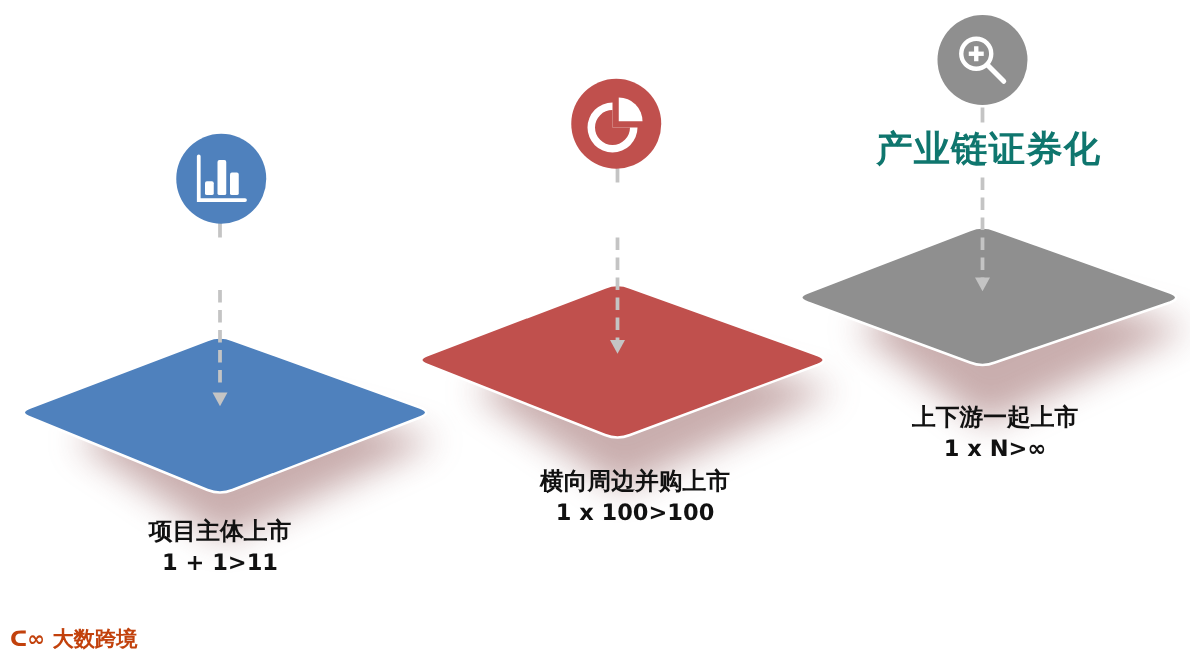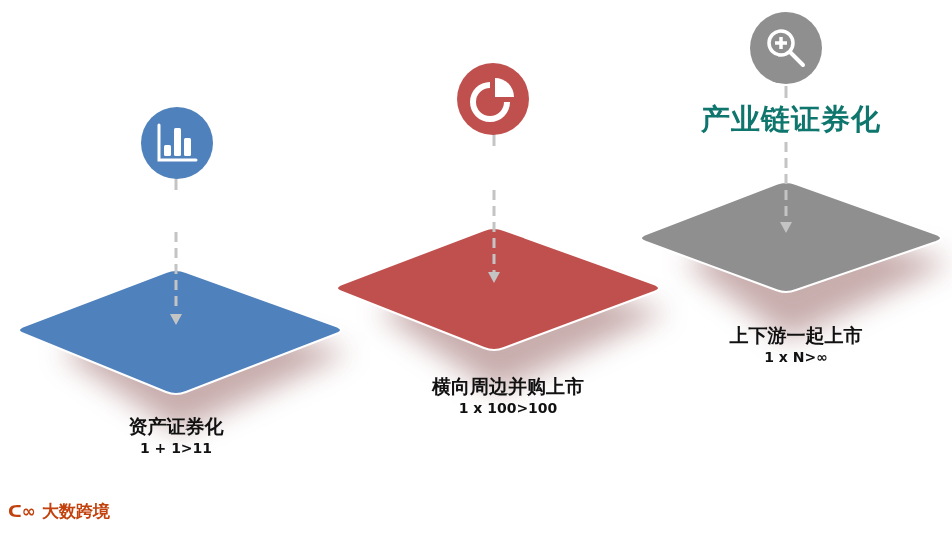--- a/index.html
+++ b/index.html
@@ -11,22 +11,22 @@
   .stage { position: absolute; left: 0; top: 0; width: 952px; height: 533px; }
   .abs { position: absolute; }
   .title {
     position: absolute; font-weight: bold; font-size: 29px; color: #0f766e;
     white-space: nowrap; transform: translateX(-50%); letter-spacing: 1px;
   }
   .caption {
     position: absolute; font-weight: bold; color: #111; text-align: center;
     transform: translateX(-50%); white-space: nowrap; line-height: 1.3;
   }
-  .caption .l1 { font-size: 19px; display: block; }
-  .caption .l2 { font-size: 14px; display: block; }
+  .caption .l1 { font-size: 19px; display: block; font-family: Liberation Mono, monospace; }
+  .caption .l2 { font-size: 18px; display: block; }
   .watermark {
     position: absolute; left: 8px; top: 500px; font-size: 17px; color: #c2410c;
     font-weight: bold; white-space: nowrap;
   }
 </style>
 </head>
 <body>
 
 <div class="stage">
 
@@ -81,21 +81,21 @@
       <circle cx="781" cy="43" r="12" stroke="#fff" stroke-width="3.5" fill="none"></circle>
       <line x1="781" y1="37" x2="781" y2="49" stroke="#fff" stroke-width="3.5"></line>
       <line x1="775" y1="43" x2="787" y2="43" stroke="#fff" stroke-width="3.5"></line>
       <line x1="790" y1="52" x2="803" y2="65" stroke="#fff" stroke-width="4" stroke-linecap="round"></line>
     </g>
   </svg>
 
   <div class="title" style="left:791px;top:100px;">产业链证券化</div>
 
   <div class="caption" style="left:176px;top:414px;">
-    <span class="l1">资产证券化</span>
+    <span class="l1">项目主体上市</span>
     <span class="l2">1 + 1&gt;11</span>
   </div>
   <div class="caption" style="left:508px;top:374px;">
     <span class="l1">横向周边并购上市</span>
     <span class="l2">1 x 100&gt;100</span>
   </div>
   <div class="caption" style="left:796px;top:323px;">
     <span class="l1">上下游一起上市</span>
     <span class="l2">1 x N&gt;∞</span>
   </div>

